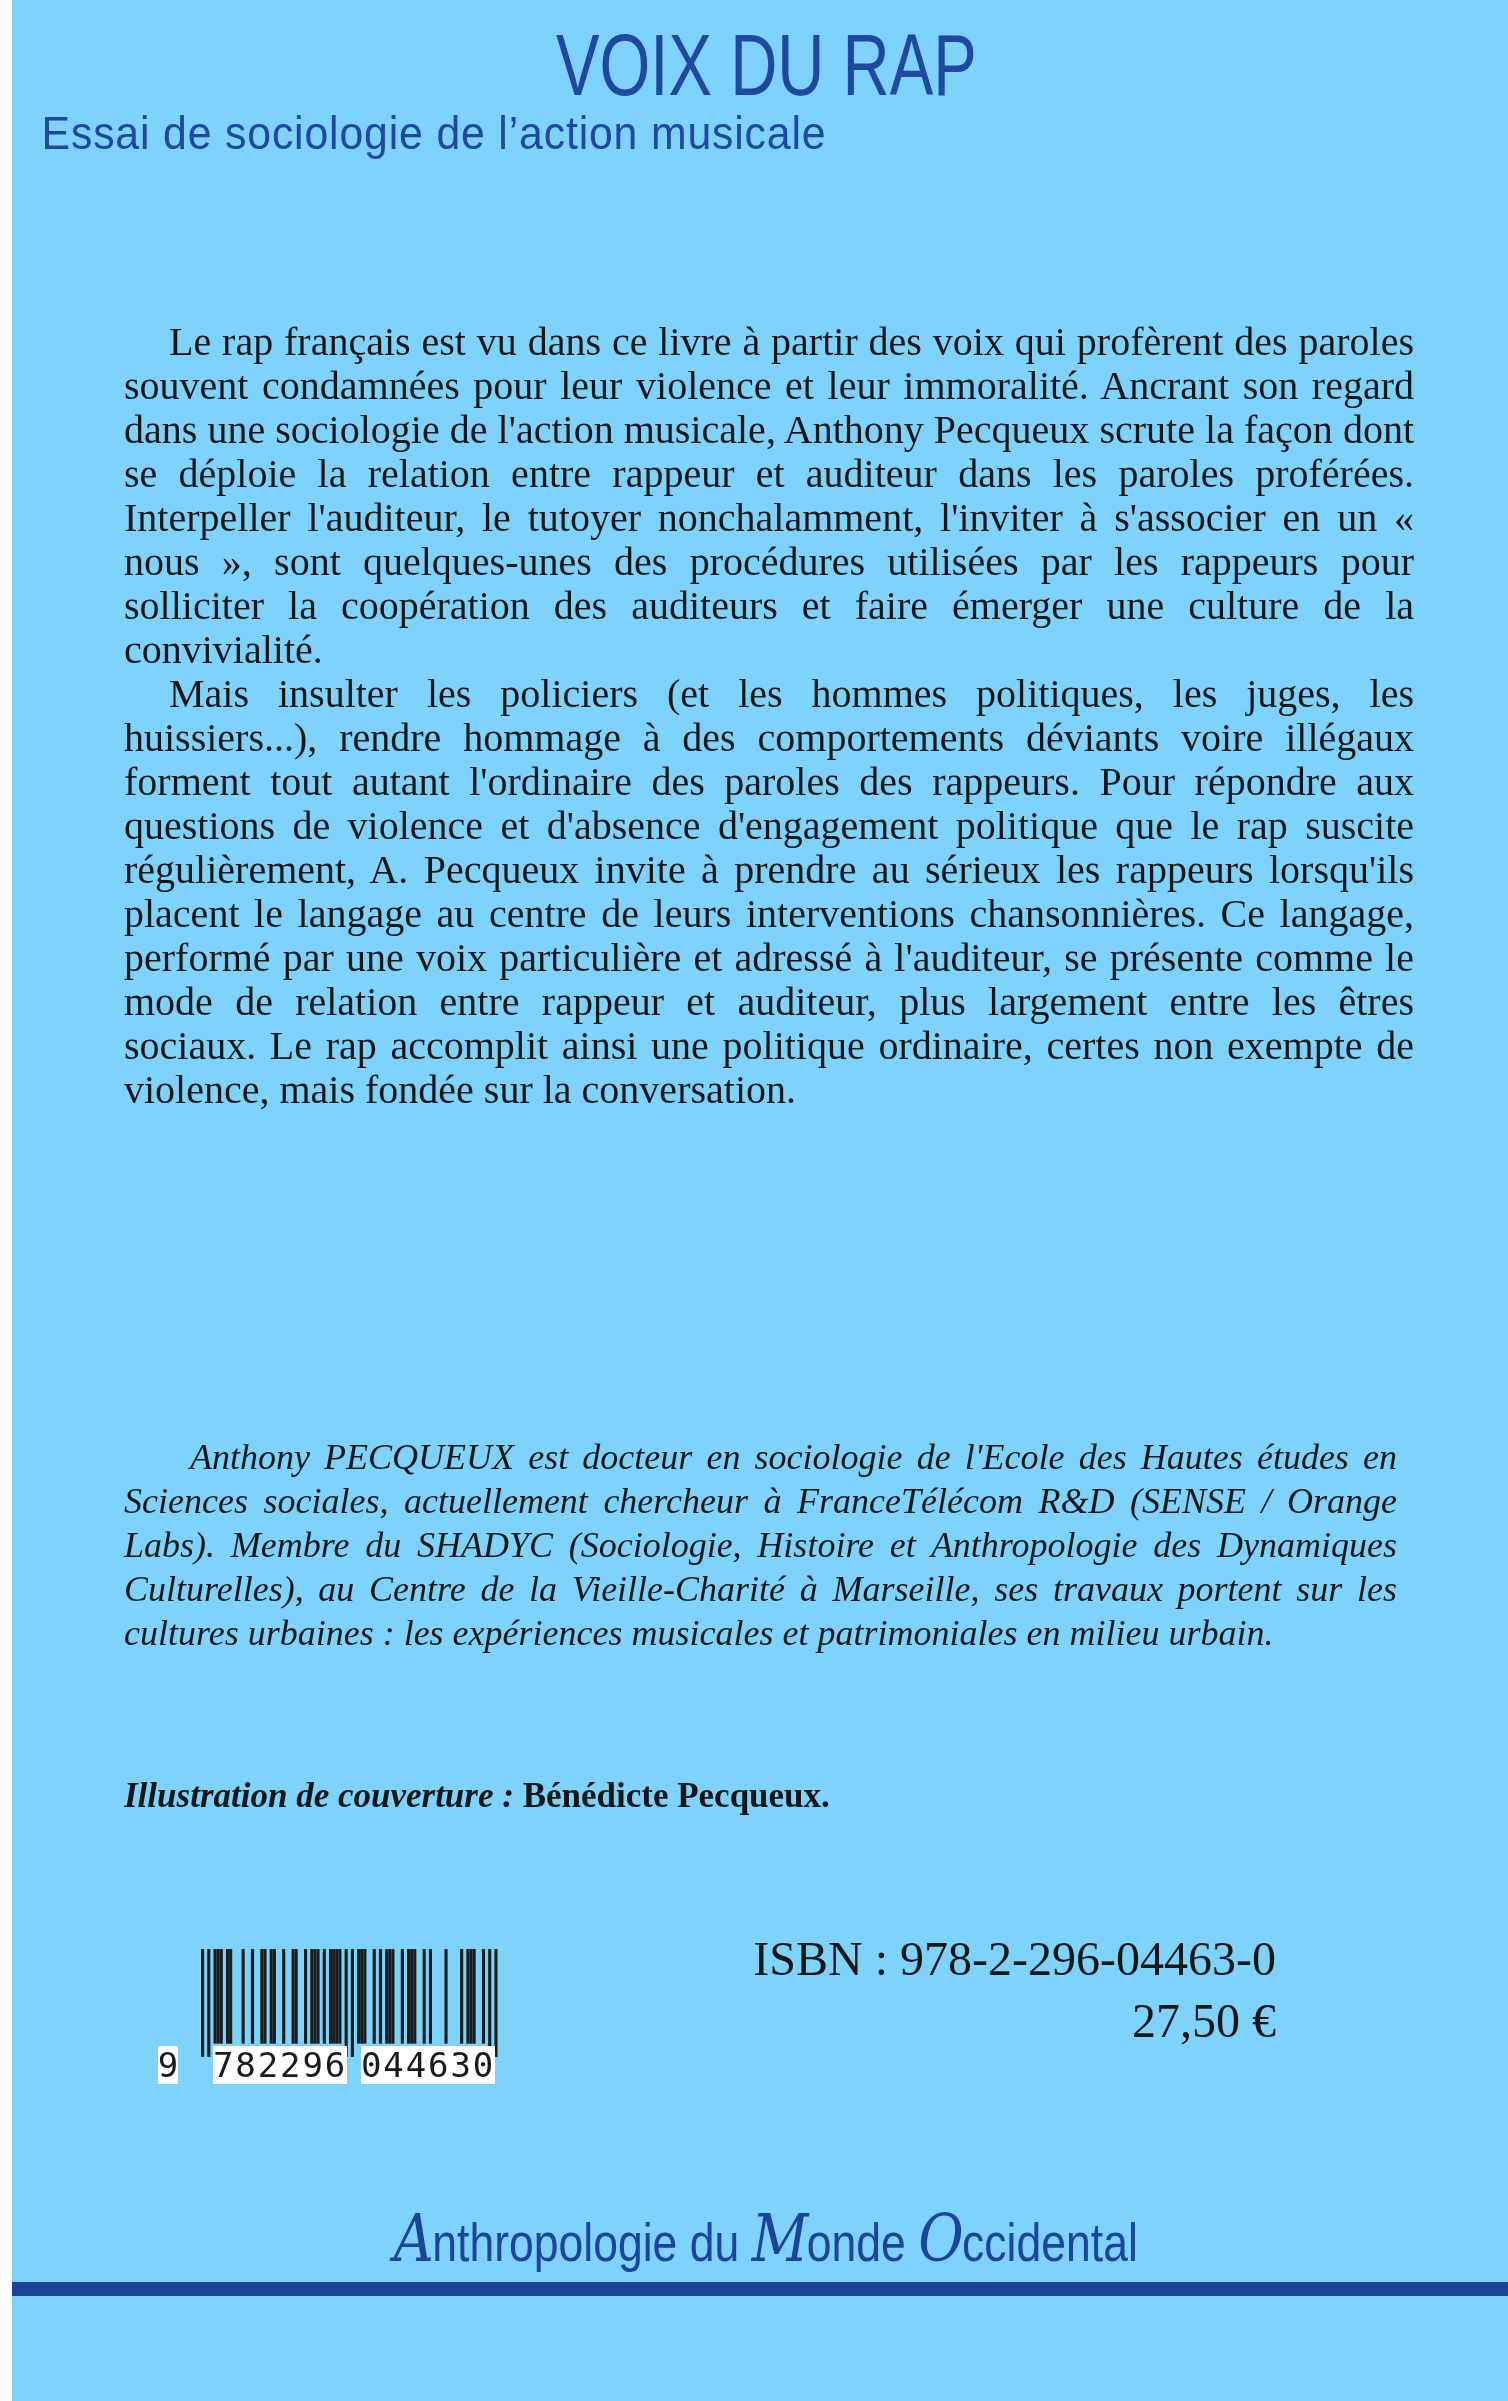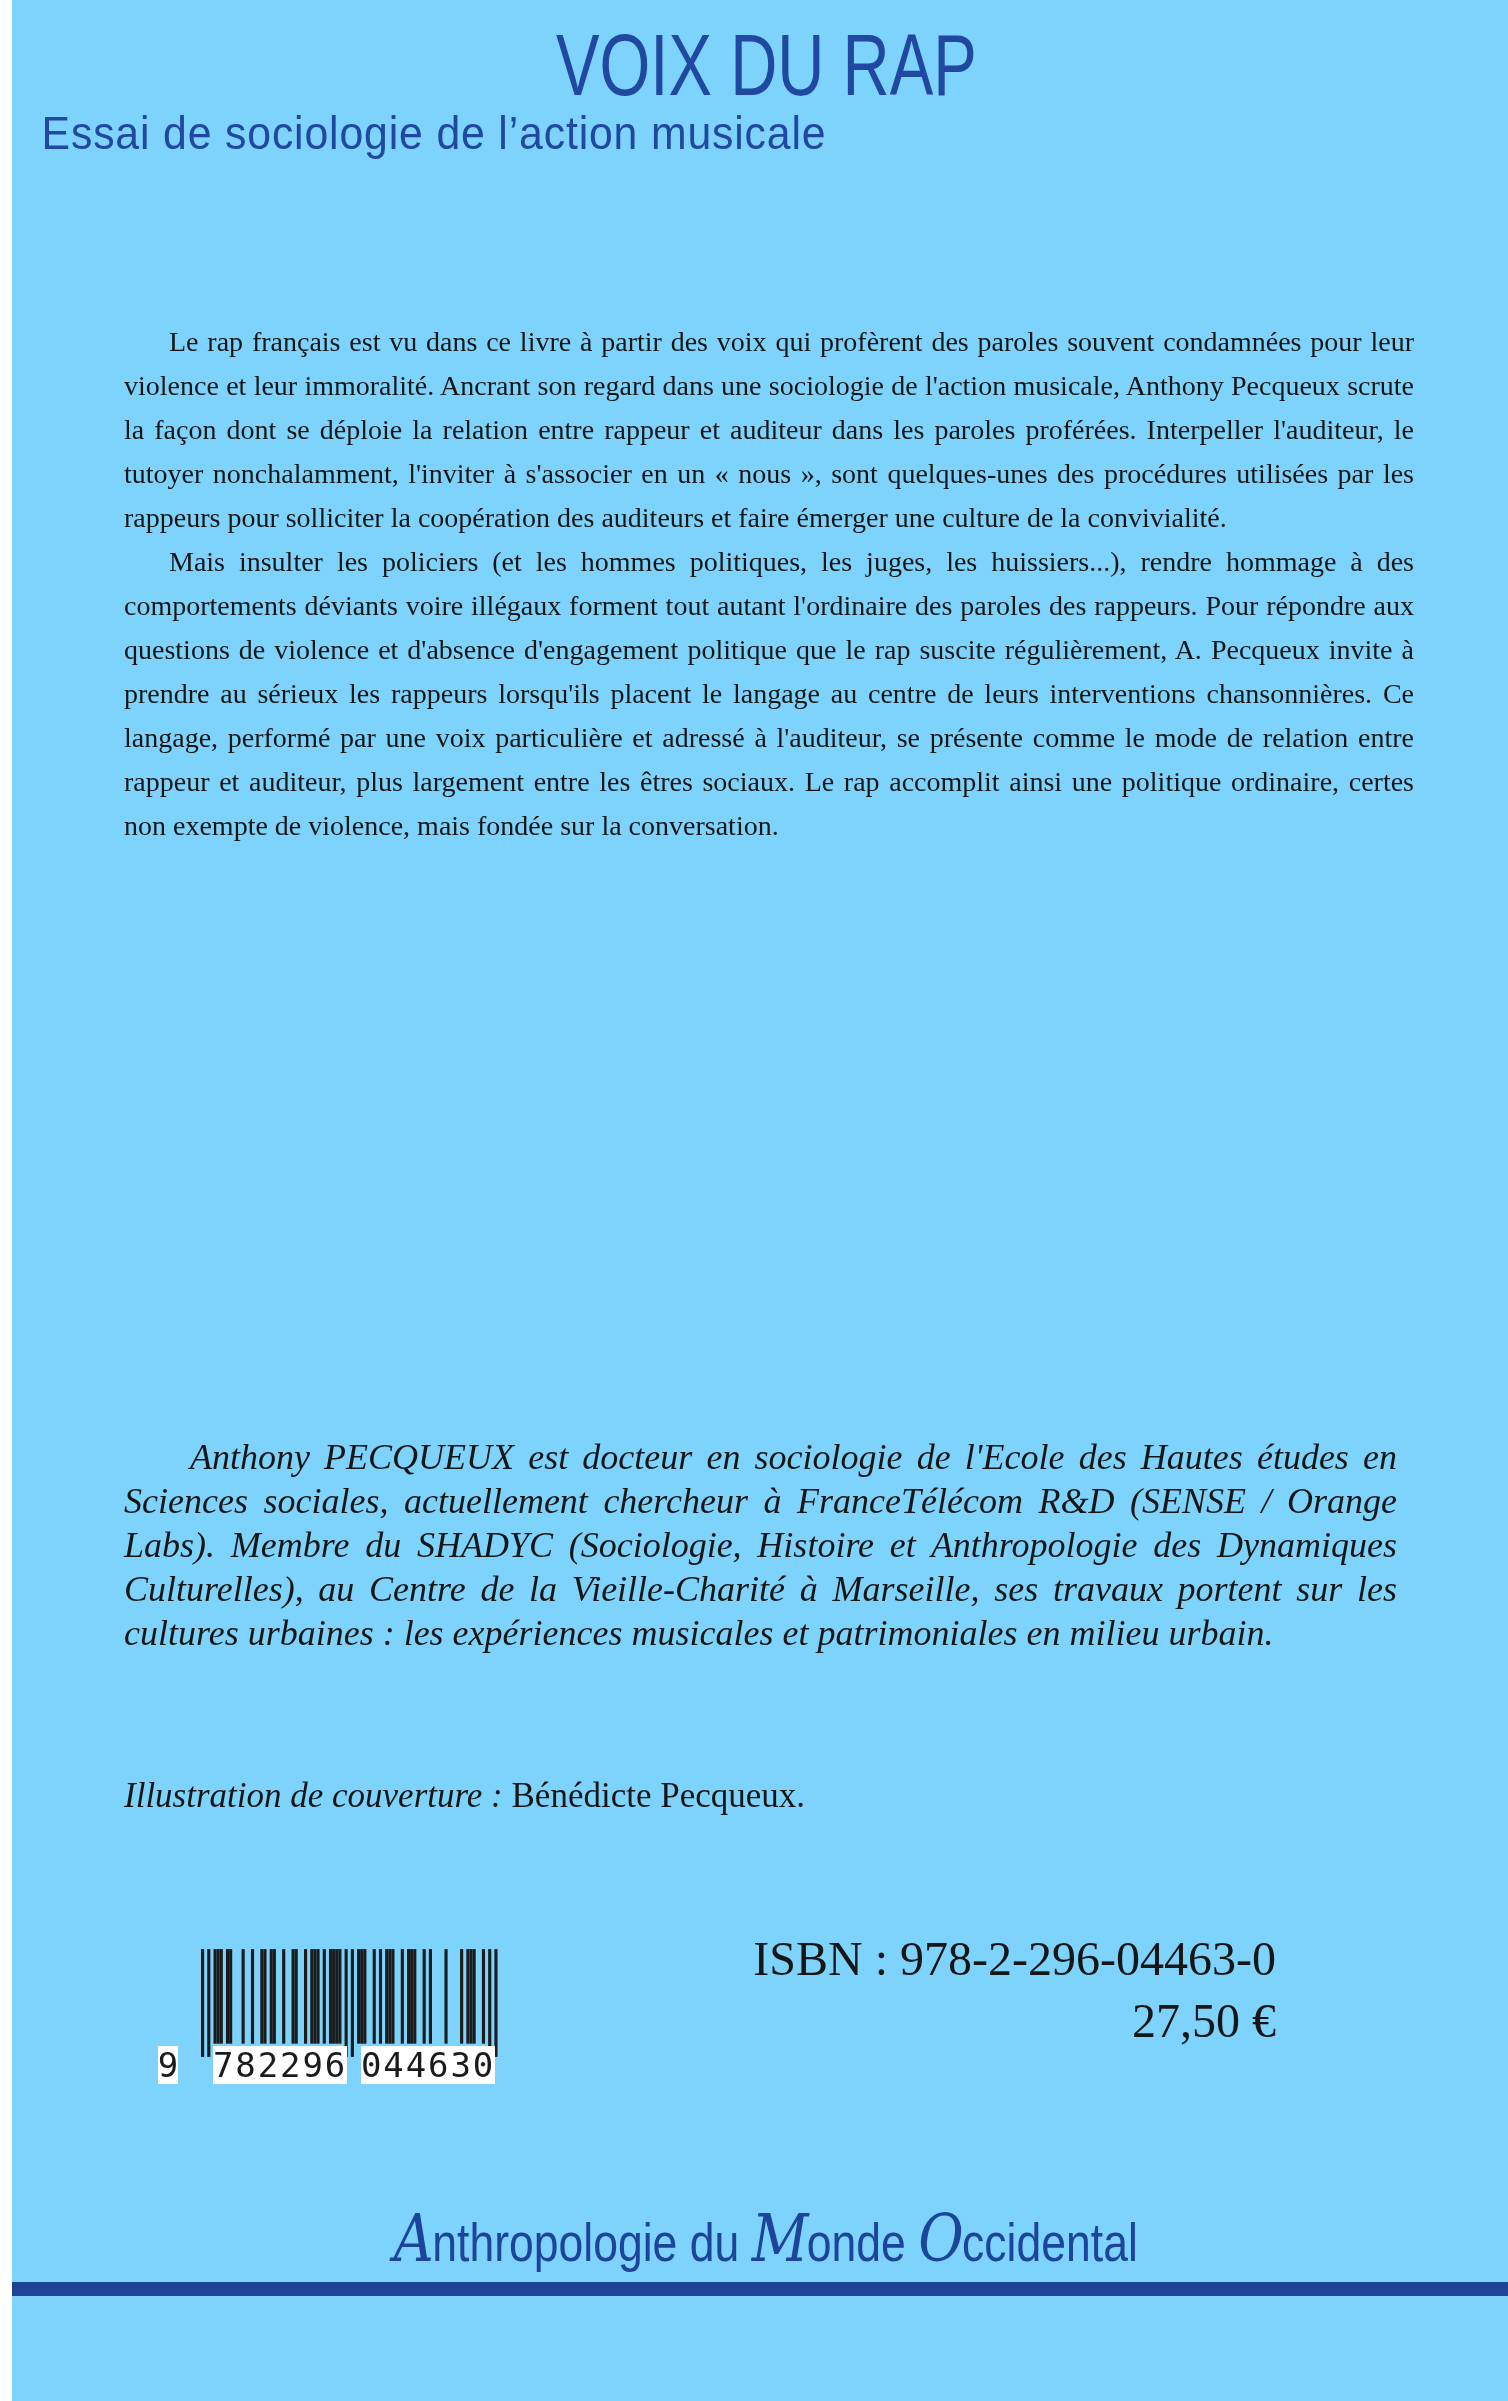--- a/index.html
+++ b/index.html
@@ -27,37 +27,37 @@
     display:inline-block;
     font-family:"Liberation Sans", sans-serif;
     font-size:46px;line-height:1;letter-spacing:0.9px;
     color:#2148A0;
     transform:scaleX(0.93);transform-origin:50% 50%;
     white-space:nowrap;
   }
   
   .synopsis{
     position:absolute;top:320px;left:112px;right:106px;
-    font-size:28px;line-height:44px;
+    font-size:40px;line-height:44px;
     text-align:justify;
   }
   .synopsis p{margin:0;text-indent:45px;}
   
   .bio{
     position:absolute;top:1435px;left:112px;right:123px;
     font-size:36px;line-height:44px;
     font-style:italic;
     text-align:justify;
     text-indent:66px;
   }
   .bio .bio-name{font-weight:normal;}
   
   .credit{
     position:absolute;top:1775px;left:112px;right:106px;
-    font-size:35px;line-height:42px;
+    font-size:35px;line-height:42px;font-weight:bold;
   }
   .credit .credit-label{font-style:italic;}
   
   .barcode{
     position:absolute;left:140px;top:1949px;width:360px;height:142px;
   }
   .barcode svg{position:absolute;left:49px;top:0;}
   .barcode svg rect{fill:#1b1b1b;}
   .bc-num{
     position:absolute;top:97px;

